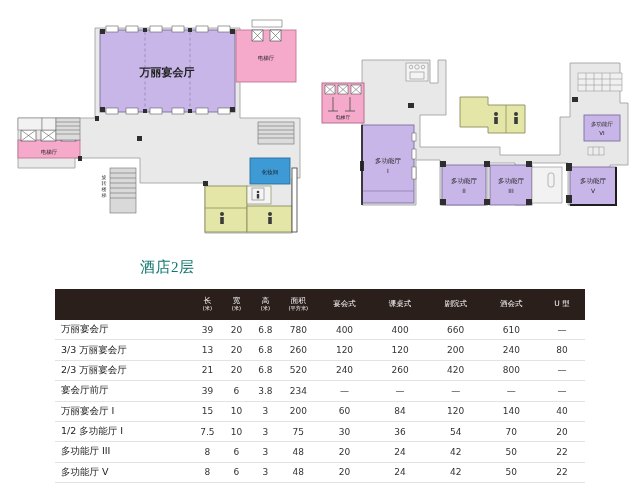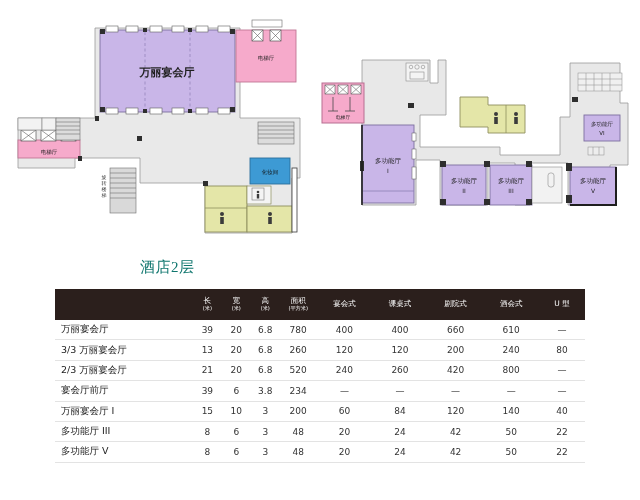--- a/index.html
+++ b/index.html
@@ -463,20 +463,32 @@
             <td>10</td>
             <td>3</td>
             <td>200</td>
             <td>60</td>
             <td>84</td>
             <td>120</td>
             <td>140</td>
             <td>40</td>
           </tr>
           <tr>
+            <td class="rowname">1/2 多功能厅 I</td>
+            <td>7.5</td>
+            <td>10</td>
+            <td>3</td>
+            <td>75</td>
+            <td>30</td>
+            <td>36</td>
+            <td>54</td>
+            <td>70</td>
+            <td>20</td>
+          </tr>
+          <tr>
             <td class="rowname">多功能厅 III</td>
             <td>8</td>
             <td>6</td>
             <td>3</td>
             <td>48</td>
             <td>20</td>
             <td>24</td>
             <td>42</td>
             <td>50</td>
             <td>22</td>

